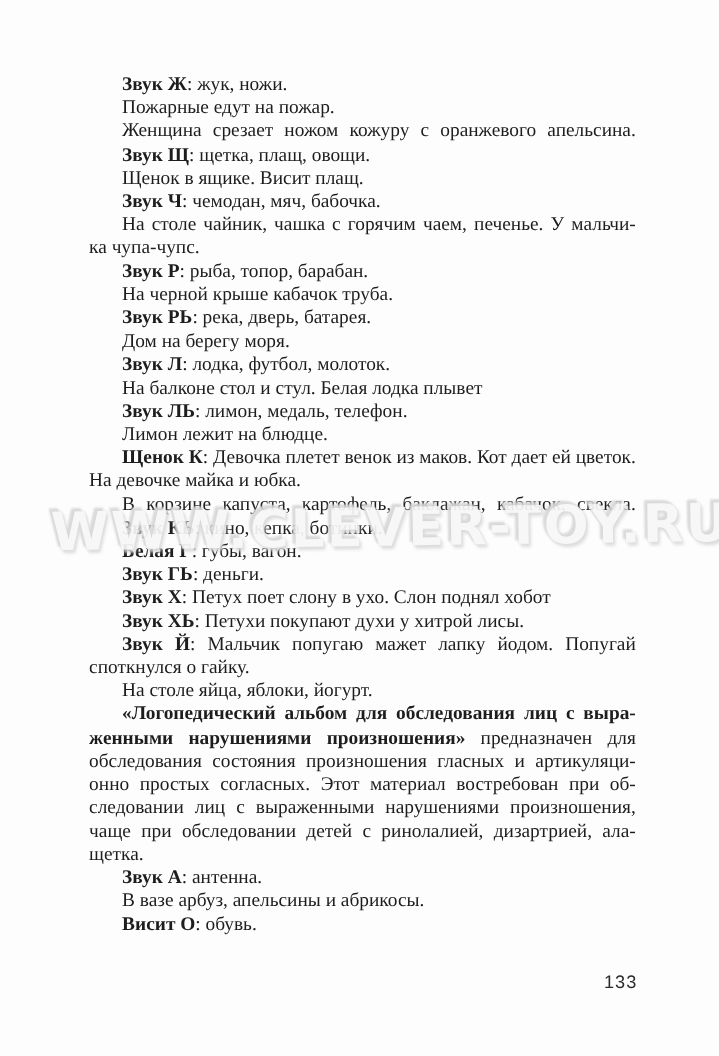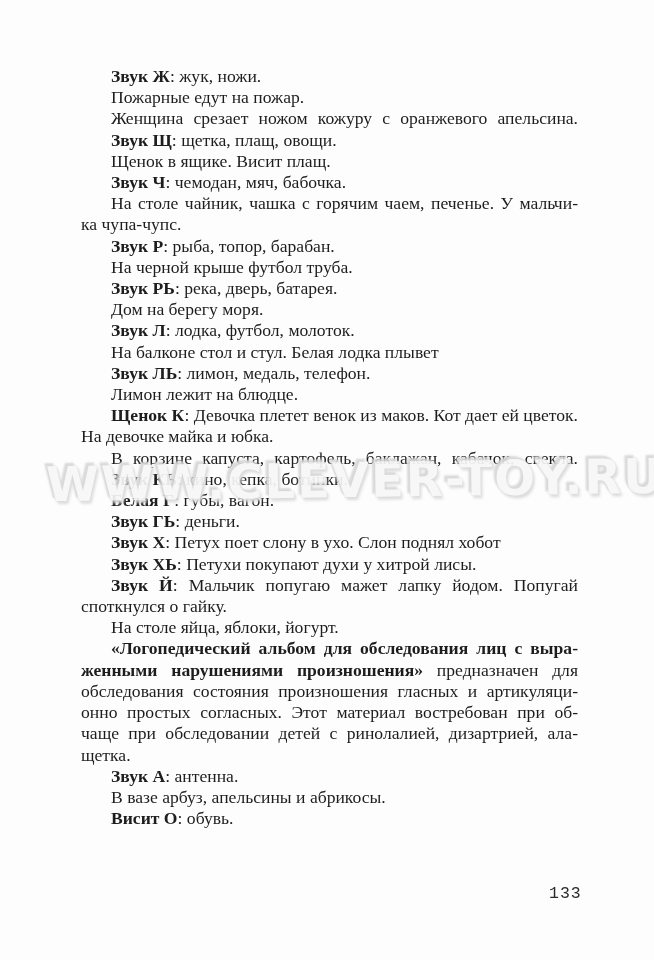--- a/index.html
+++ b/index.html
@@ -40,42 +40,42 @@
     color: #f7f7f7;
     text-shadow: -3px -3px 2px #d7d7d7, 2px 3px 3px #dadada, 0 0 2px #cccccc;
     transform: rotate(-0.8deg);
     opacity: 0.93;
     pointer-events: none;
   }
   .page-number {
     position: absolute;
     left: 549px;
     top: 884px;
-    font-family: Liberation Mono, monospace;
+    font-family: Liberation Sans, sans-serif;
     font-size: 16.5px;
     letter-spacing: 1px;
     color: #2a2a2a;
   }
 </style>
 </head>
 <body>
 
 <div class="page">
 
   <div class="text-block">
       <div class="line ind"><span class="b">Звук Ж</span><span class="r">: жук, ножи.</span></div>
       <div class="line ind"><span class="b"></span><span class="r">Пожарные едут на пожар.</span></div>
       <div class="line ind just"><span class="b"></span><span class="r">Женщина срезает ножом кожуру с оранжевого апельсина.</span></div>
       <div class="line ind"><span class="b">Звук Щ</span><span class="r">: щетка, плащ, овощи.</span></div>
       <div class="line ind"><span class="b"></span><span class="r">Щенок в ящике. Висит плащ.</span></div>
       <div class="line ind"><span class="b">Звук Ч</span><span class="r">: чемодан, мяч, бабочка.</span></div>
       <div class="line ind just"><span class="b"></span><span class="r">На столе чайник, чашка с горячим чаем, печенье. У мальчи-</span></div>
       <div class="line"><span class="b"></span><span class="r">ка чупа-чупс.</span></div>
       <div class="line ind"><span class="b">Звук Р</span><span class="r">: рыба, топор, барабан.</span></div>
-      <div class="line ind"><span class="b"></span><span class="r">На черной крыше футбол труба.</span></div>
+      <div class="line ind"><span class="b"></span><span class="r">На черной крыше кабачок труба.</span></div>
       <div class="line ind"><span class="b">Звук РЬ</span><span class="r">: река, дверь, батарея.</span></div>
       <div class="line ind"><span class="b"></span><span class="r">Дом на берегу моря.</span></div>
       <div class="line ind"><span class="b">Звук Л</span><span class="r">: лодка, футбол, молоток.</span></div>
       <div class="line ind"><span class="b"></span><span class="r">На балконе стол и стул. Белая лодка плывет</span></div>
       <div class="line ind"><span class="b">Звук ЛЬ</span><span class="r">: лимон, медаль, телефон.</span></div>
       <div class="line ind"><span class="b"></span><span class="r">Лимон лежит на блюдце.</span></div>
       <div class="line ind just"><span class="b">Щенок К</span><span class="r">: Девочка плетет венок из маков. Кот дает ей цветок.</span></div>
       <div class="line"><span class="b"></span><span class="r">На девочке майка и юбка.</span></div>
       <div class="line ind just"><span class="b"></span><span class="r">В корзине капуста, картофель, баклажан, кабачок, свекла.</span></div>
       <div class="line ind"><span class="b">Звук КЬ</span><span class="r">: кино, кепка, ботинки.</span></div>
@@ -83,20 +83,21 @@
       <div class="line ind"><span class="b">Звук ГЬ</span><span class="r">: деньги.</span></div>
       <div class="line ind"><span class="b">Звук Х</span><span class="r">: Петух поет слону в ухо. Слон поднял хобот</span></div>
       <div class="line ind"><span class="b">Звук ХЬ</span><span class="r">: Петухи покупают духи у хитрой лисы.</span></div>
       <div class="line ind just"><span class="b">Звук Й</span><span class="r">: Мальчик попугаю мажет лапку йодом. Попугай</span></div>
       <div class="line"><span class="b"></span><span class="r">споткнулся о гайку.</span></div>
       <div class="line ind"><span class="b"></span><span class="r">На столе яйца, яблоки, йогурт.</span></div>
       <div class="line ind just"><span class="b">«Логопедический альбом для обследования лиц с выра-</span><span class="r"></span></div>
       <div class="line just"><span class="b">женными нарушениями произношения»</span><span class="r"> предназначен для</span></div>
       <div class="line just"><span class="b"></span><span class="r">обследования состояния произношения гласных и артикуляци-</span></div>
       <div class="line just"><span class="b"></span><span class="r">онно простых согласных. Этот материал востребован при об-</span></div>
+      <div class="line just"><span class="b"></span><span class="r">следовании лиц с выраженными нарушениями произношения,</span></div>
       <div class="line just"><span class="b"></span><span class="r">чаще при обследовании детей с ринолалией, дизартрией, ала-</span></div>
       <div class="line"><span class="b"></span><span class="r">щетка.</span></div>
       <div class="line ind"><span class="b">Звук А</span><span class="r">: антенна.</span></div>
       <div class="line ind"><span class="b"></span><span class="r">В вазе арбуз, апельсины и абрикосы.</span></div>
       <div class="line ind"><span class="b">Висит О</span><span class="r">: обувь.</span></div>
     </div>
 
   <div class="watermark">WWW.CLEVER-TOY.RU</div>
 
   <div class="page-number">133</div>

